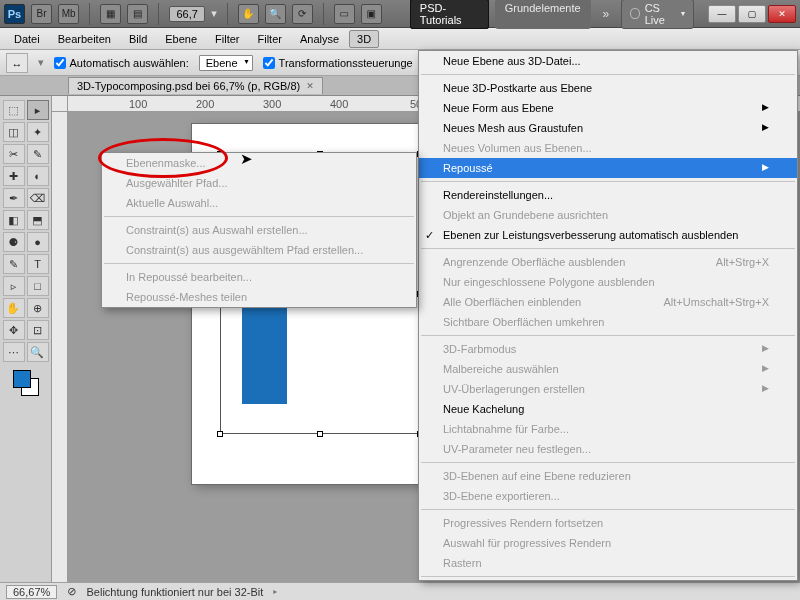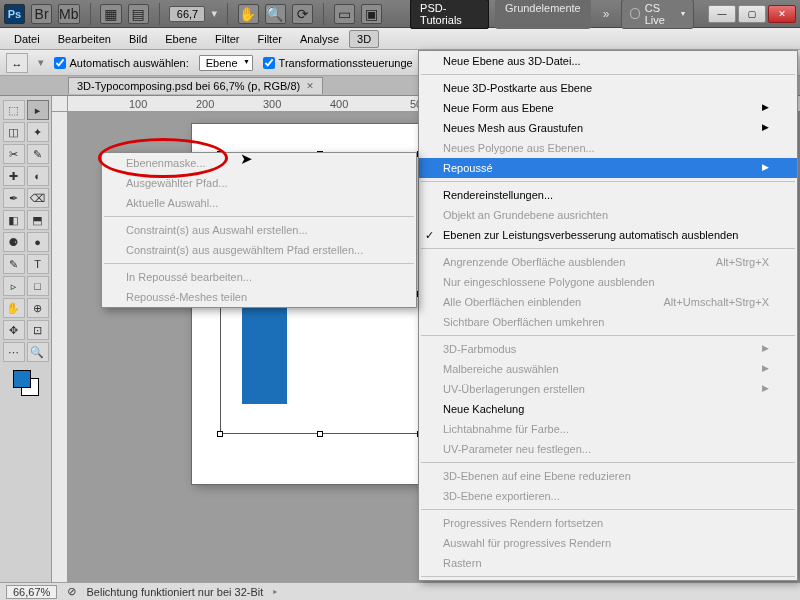--- a/index.html
+++ b/index.html
@@ -1,21 +1,21 @@
 <!DOCTYPE html>
 <html><head>
   <meta charset="utf-8">
   <style>
     * { margin:0; padding:0; box-sizing:border-box; font-family:"Segoe UI",Tahoma,sans-serif; font-size:11px; user-select:none; }
     body { width:800px; height:600px; background:#fff; overflow:hidden; position:relative; }
 
     
     .appbar { height:28px; background:linear-gradient(#7f7f7f,#6a6a6a); display:flex; align-items:center; padding:0 4px; gap:6px; border-bottom:1px solid #444; }
     .ps-logo { width:22px; height:20px; background:#083b69; color:#9fd4ff; border:1px solid #2c2c2c; display:flex; align-items:center; justify-content:center; font-weight:bold; font-size:11px; border-radius:2px; }
-    .appbar .sq { width:22px; height:20px; background:#8c8c8c; border:1px solid #4a4a4a; display:flex; align-items:center; justify-content:center; font-size:14px; color:#222; border-radius:2px; }
+    .appbar .sq { width:22px; height:20px; background:#8c8c8c; border:1px solid #4a4a4a; display:flex; align-items:center; justify-content:center; font-size:10px; color:#222; border-radius:2px; }
     .appbar .sep { width:1px; height:22px; background:#555; margin:0 4px; }
     .zoom-field { background:#bdbdbd; border:1px solid #555; padding:1px 6px; border-radius:2px; color:#000; min-width:36px; text-align:center; }
     .appbar .gap { flex:0 0 16px; }
     .doc-tabs { display:flex; gap:6px; }
     .doc-tab { padding:3px 10px; background:#2b2b2b; color:#fff; border-radius:3px; font-size:11px; box-shadow:inset 0 0 0 1px #111; }
     .doc-tab.inactive { background:#6b6b6b; color:#e8e8e8; box-shadow:none; }
     .dbl-arrow { color:#ddd; font-size:12px; padding:0 6px; }
     .cslive { margin-left:auto; display:flex; align-items:center; gap:14px; }
     .cslive-btn { display:flex; align-items:center; gap:5px; color:#eee; padding:2px 8px; border:1px solid #555; border-radius:3px; background:#787878; }
     .cslive-btn .dot { width:11px; height:11px; border:1px solid #bbb; border-radius:50%; }
@@ -258,21 +258,21 @@
     </div>
     <div class="row">
       <span>Neue Form aus Ebene</span>
       <span class="arrow">▶</span>
     </div>
     <div class="row">
       <span>Neues Mesh aus Graustufen</span>
       <span class="arrow">▶</span>
     </div>
     <div class="row disabled">
-      <span>Neues Polygone aus Ebenen...</span>
+      <span>Neues Volumen aus Ebenen...</span>
     </div>
     <div class="row hilite">
       <span>Repoussé</span>
       <span class="arrow">▶</span>
     </div>
     <hr>
     <div class="row">
       <span>Rendereinstellungen...</span>
     </div>
     <div class="row disabled">

